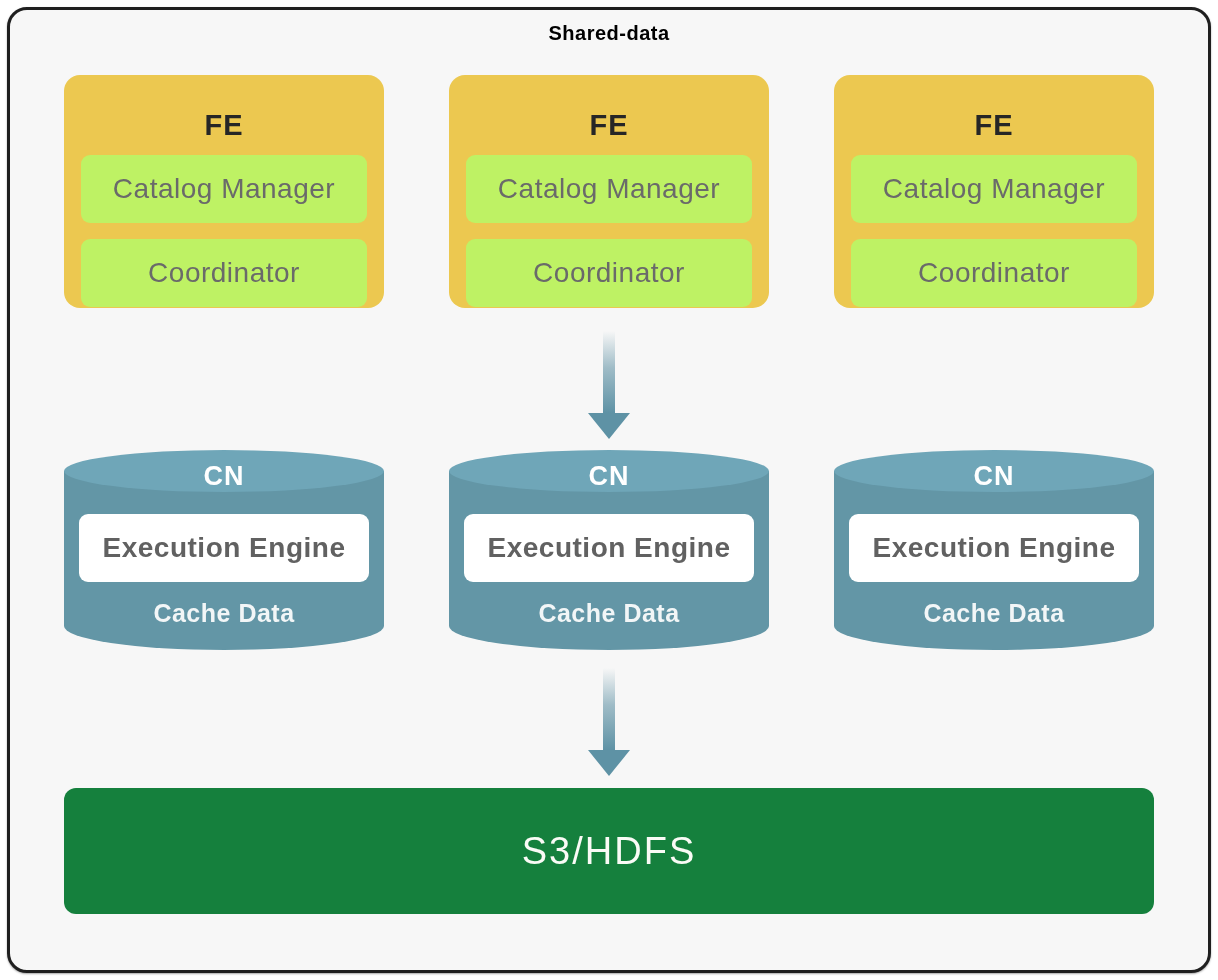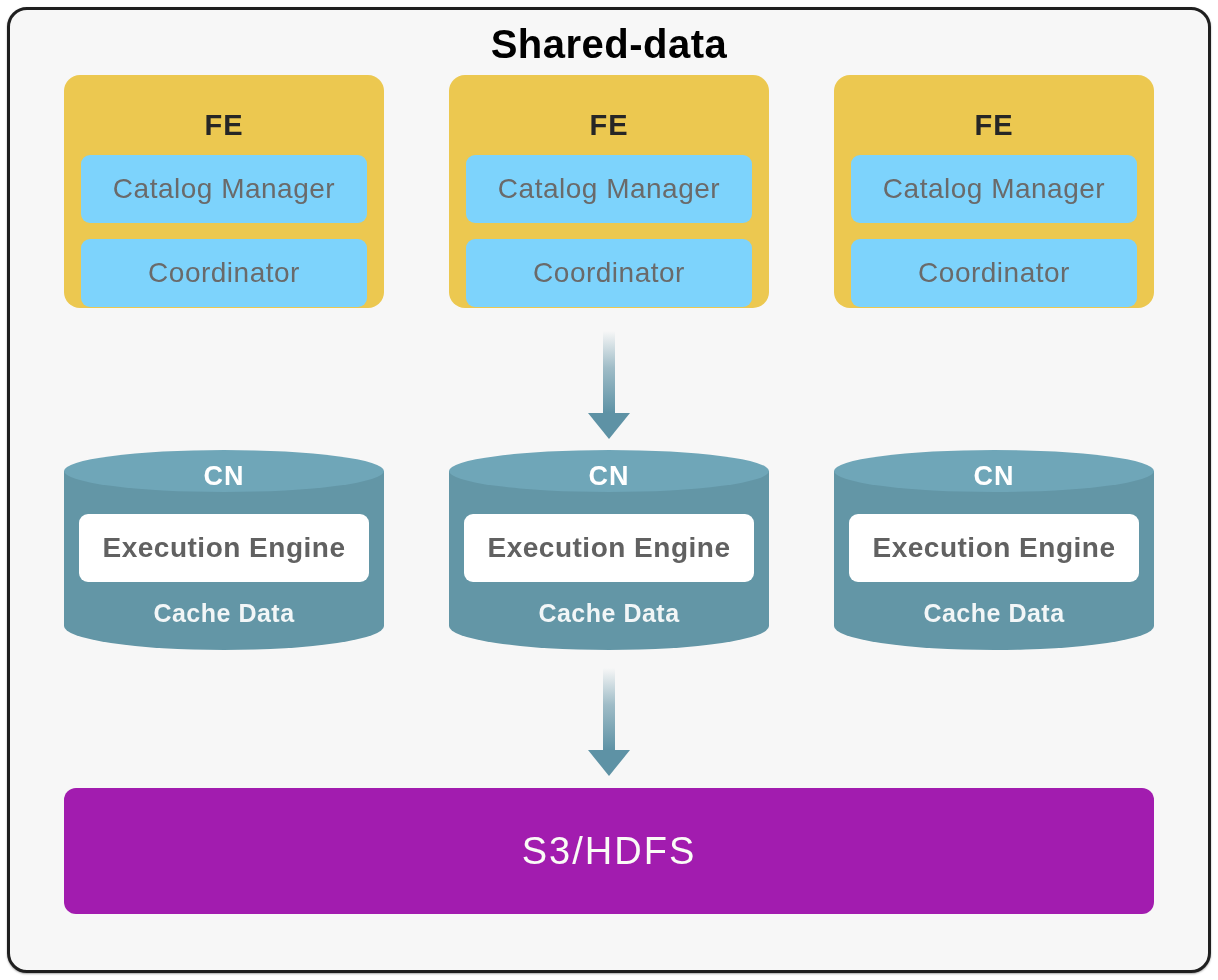--- a/index.html
+++ b/index.html
@@ -18,21 +18,21 @@
     border: 3px solid #1f1f1f;
     border-radius: 20px;
     box-shadow: 0 1px 2px rgba(0,0,0,0.35);
   }
   .diagram-title {
     position: absolute;
     top: 22px;
     left: 0;
     width: 100%;
     text-align: center;
-    font-size: 40px;
+    font-size: 20px;
     font-weight: 700;
     color: #000000;
     letter-spacing: 0.5px;
   }
   .row {
     position: absolute;
     left: 64px;
     width: 1090px;
     display: flex;
     justify-content: space-between;
@@ -54,21 +54,21 @@
     line-height: 68px;
     text-align: center;
     font-size: 29px;
     font-weight: 700;
     color: #262626;
     letter-spacing: 1px;
   }
   .component {
     height: 68px;
     margin-bottom: 16px;
-    background: #7dd3fc;
+    background: #bef264;
     border-radius: 9px;
     display: flex;
     align-items: center;
     justify-content: center;
     font-size: 28px;
     color: #6A6A6A;
     letter-spacing: 0.5px;
   }
 
   
@@ -164,21 +164,21 @@
     border-top: 26px solid #5E92A5;
   }
 
   
   .storage-box {
     position: absolute;
     top: 788px;
     left: 64px;
     width: 1090px;
     height: 126px;
-    background: #a21caf;
+    background: #15803d;
     border-radius: 12px;
     display: flex;
     align-items: center;
     justify-content: center;
     font-size: 38px;
     color: #FAFBF6;
     letter-spacing: 2px;
   }
 </style>
 </head>

